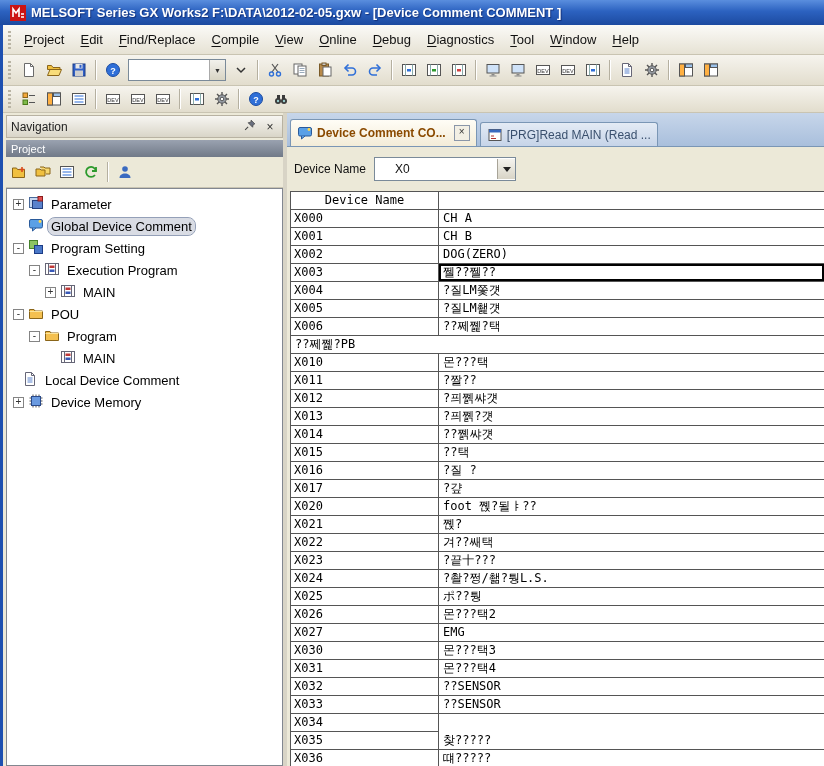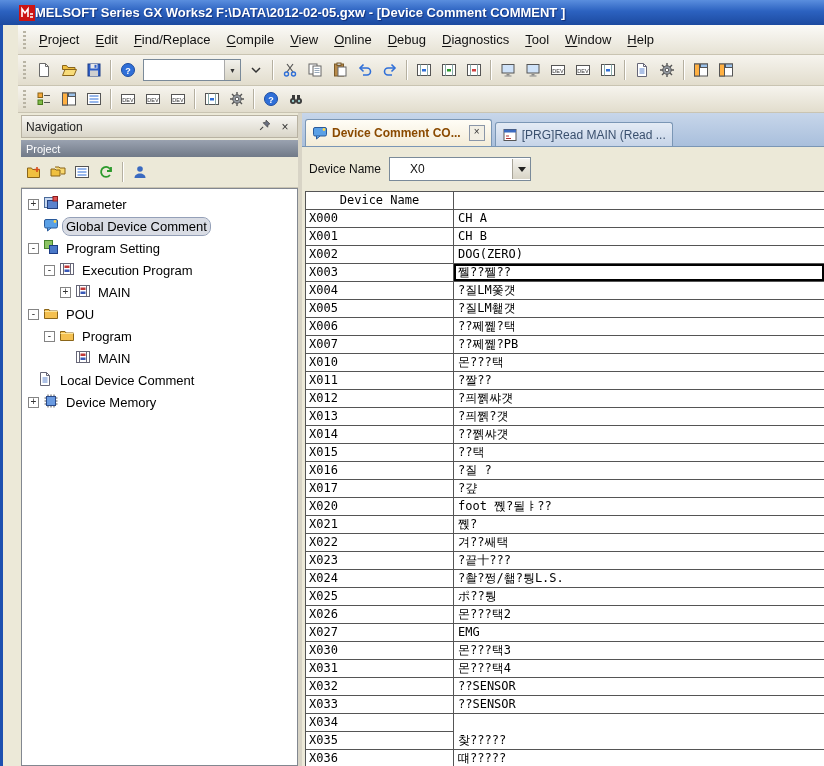--- a/index.html
+++ b/index.html
@@ -5,30 +5,30 @@
   html,body{margin:0;padding:0;}
   body{
     width:824px;height:766px;overflow:hidden;position:relative;
     font-family:"Liberation Sans",sans-serif;background:#ECE9D8;
     -webkit-font-smoothing:antialiased;
   }
   .window{width:824px;height:766px;display:flex;flex-direction:column;}
 
   
   .titlebar{
-    height:25px;flex:0 0 25px;display:flex;align-items:center;
+    height:25px;flex:0 0 25px;display:flex;align-items:center;gap:5px;
     background:linear-gradient(180deg,#5a8ede 0%,#2c62c0 45%,#1c4aa0 100%);
-    color:#fff;font-size:13px;font-weight:bold;padding-left:19px;
+    color:#fff;font-size:13px;font-weight:bold;padding-left:10px;
     text-shadow:1px 1px 1px #12307a;white-space:nowrap;overflow:hidden;
   }
   .titlebar .icon16{flex:0 0 16px;}
 
   
   .left-strip{position:absolute;left:0;top:25px;bottom:0;width:3px;background:#1e50b0;z-index:50;}
-  .inner{margin-left:18px;display:flex;flex-direction:column;flex:1;min-height:0;}
+  .inner{margin-left:3px;display:flex;flex-direction:column;flex:1;min-height:0;}
 
   
   .menubar{
     height:29px;flex:0 0 29px;display:flex;align-items:center;
     background:linear-gradient(#fbfaf7,#e6e2d4);border-bottom:1px solid #c9c4b2;
     font-size:13px;color:#111;padding-left:2px;
   }
   .grip{width:3px;height:18px;margin:0 5px 0 3px;
     background:repeating-linear-gradient(180deg,#b9b4a4 0 2px,transparent 2px 4px);}
   .menu-item{padding:3px 8px;cursor:default;}
@@ -666,21 +666,20 @@
               </div>
               <div class="g-row">
                 <div class="g-dev">X005</div>
                 <div class="g-com">?질LM쵍걧</div>
               </div>
               <div class="g-row">
                 <div class="g-dev">X006</div>
                 <div class="g-com">??쩨쪭?택</div>
               </div>
               <div class="g-row">
-                <div class="g-dev">X007</div>
                 <div class="g-com">??쩨쪭?PB</div>
               </div>
               <div class="g-row">
                 <div class="g-dev">X010</div>
                 <div class="g-com">몬???택</div>
               </div>
               <div class="g-row">
                 <div class="g-dev">X011</div>
                 <div class="g-com">?짤??</div>
               </div>

